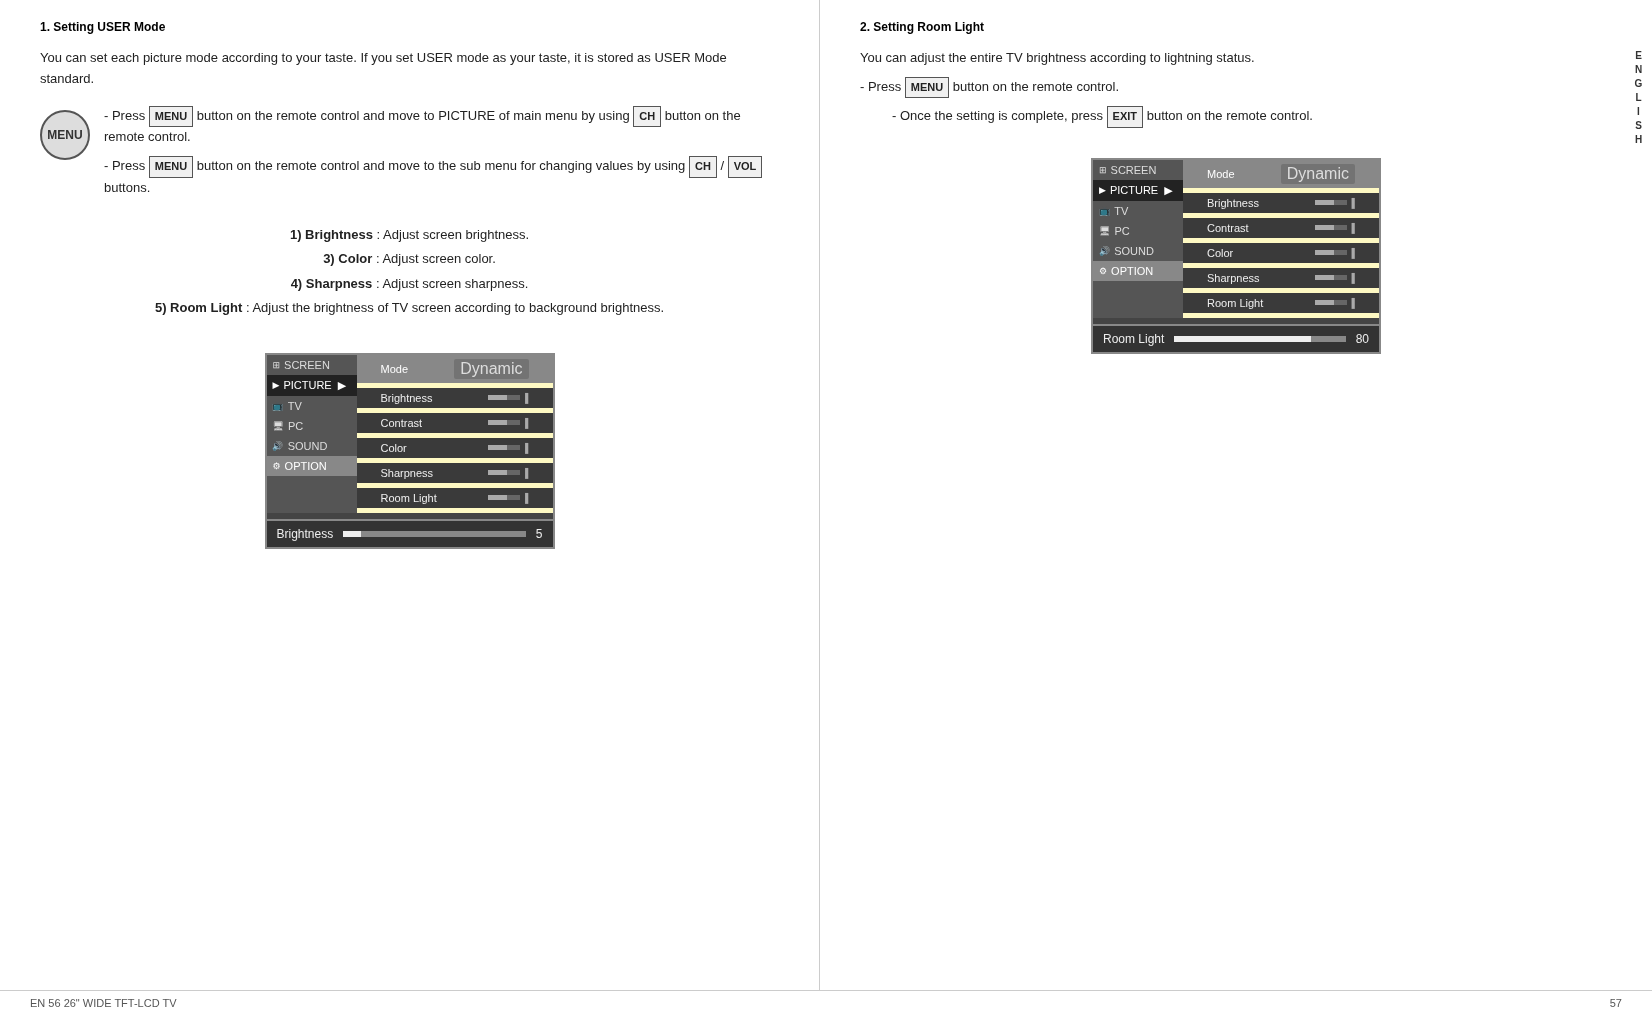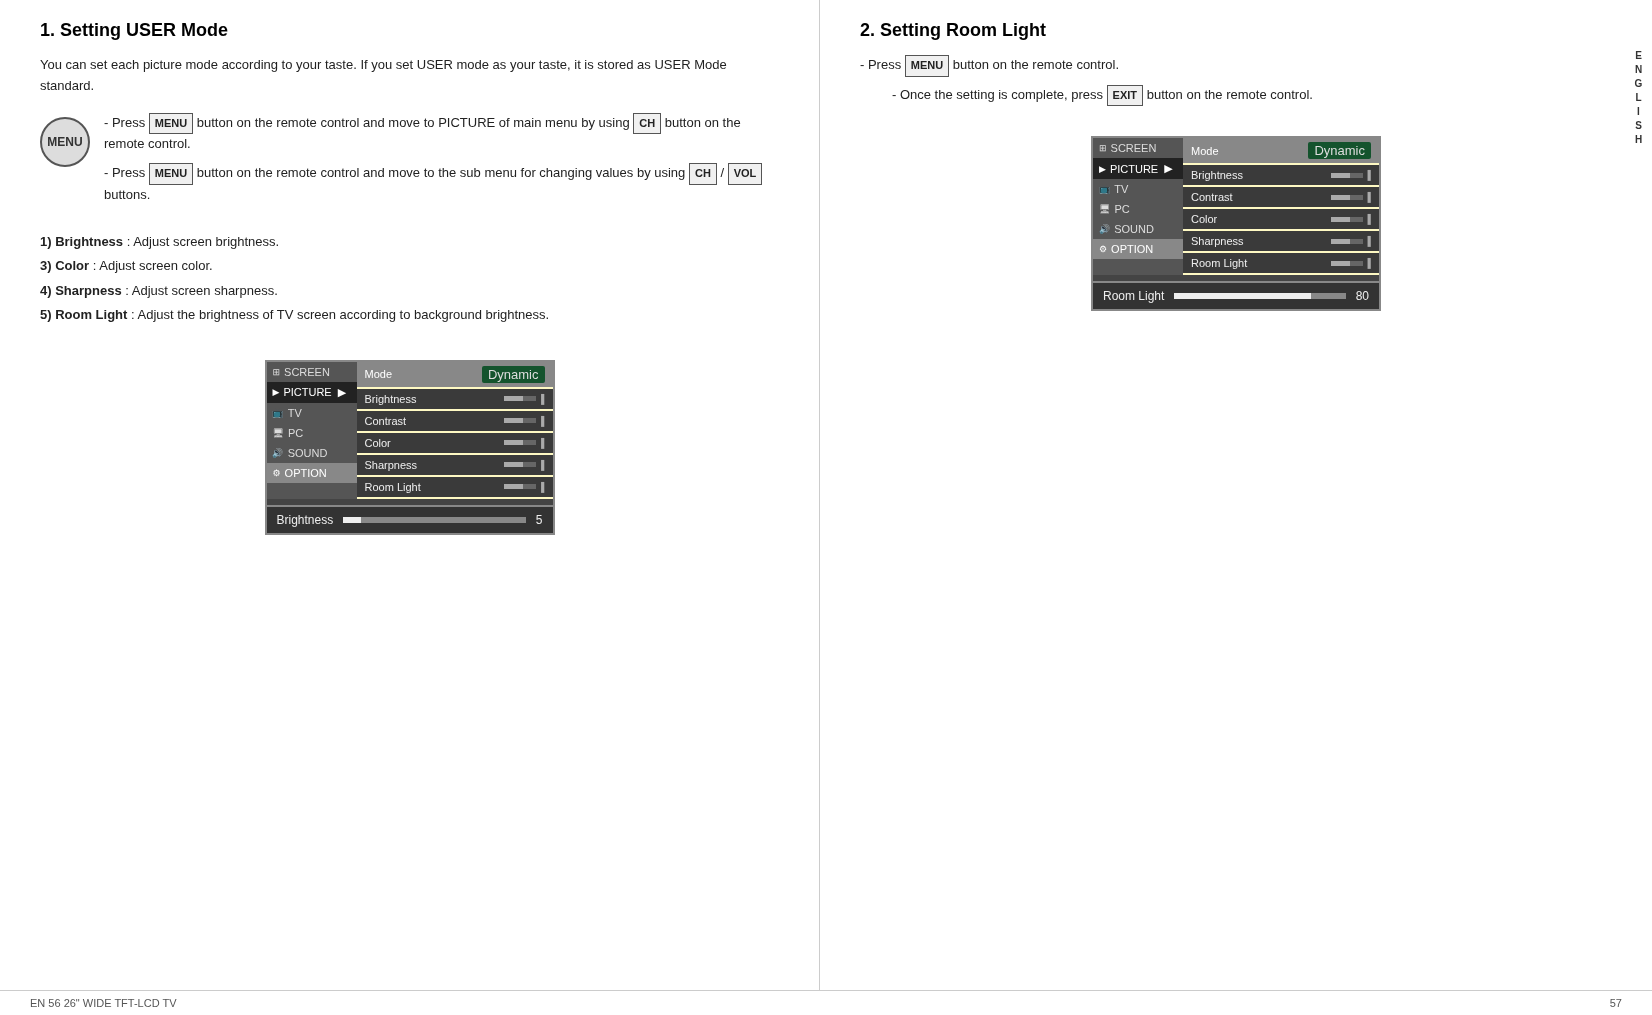--- a/index.html
+++ b/index.html
@@ -29,21 +29,21 @@
     }
 
     
     .right-col {
       width: 832px;
       padding: 20px 40px 20px 40px;
       position: relative;
     }
 
     h2 {
-      font-size: 18px;
+      font-size: 12px;
       font-weight: bold;
       margin-bottom: 14px;
       color: #000;
     }
 
     p {
       font-size: 13px;
       line-height: 1.6;
       margin-bottom: 8px;
       color: #222;
@@ -88,20 +88,21 @@
       line-height: 1.7;
     }
 
     .instr-text p {
       padding-left: 0;
     }
 
     .list-items {
       margin-top: 14px;
       margin-bottom: 24px;
+      text-align: center;
     }
 
     .list-items p {
       font-size: 13px;
       line-height: 1.7;
       margin-bottom: 2px;
     }
 
     
     .tv-menu {
@@ -139,24 +140,24 @@
 
     .tv-menu-content {
       flex: 1;
       background: #3a3a3a;
     }
 
     .tv-menu-content-row {
       display: flex;
       justify-content: space-between;
       align-items: center;
-      padding: 4px 8px;
+      padding: 4px 24px;
       font-size: 11px;
       color: #eee;
-      border-bottom: 2px solid #fef9c3;
+      border-bottom: 5px solid #fef9c3;
     }
 
     .tv-menu-content-row.highlighted {
       background: #888;
       color: #fff;
     }
 
     .tv-bar-right {
       display: inline-flex;
       align-items: center;
@@ -165,23 +166,23 @@
 
     .tv-bar-small {
       display: inline-block;
       width: 32px;
       height: 5px;
       background: linear-gradient(to right, #aaa 60%, #666 60%);
       vertical-align: middle;
     }
 
     .tv-mode-value {
-      font-size: 13px;
+      font-size: 16px;
       color: #ddd;
-      background: #14532d;
+      background: #737373;
       padding: 1px 6px;
       border-radius: 2px;
     }
 
     .tv-bottom-bar {
       background: #333;
       padding: 6px 10px;
       font-size: 12px;
       color: #eee;
       display: flex;
@@ -336,20 +337,21 @@
         </div>
       </div>
     </div>
 
   </div>
 
   <div class="right-col">
 
     <h2>2. Setting Room Light</h2>
 
+    <p>You can adjust the entire TV brightness according to lightning status.</p>
     <p style="margin-top:8px;">
       - Press <span class="menu-box">MENU</span> button on the remote control.
     </p>
     <p style="margin-top:4px;margin-left:32px;">
       - Once the setting is complete, press <span class="menu-box">EXIT</span> button on the remote control.
     </p>
 
     <div style="display:flex; justify-content:center; margin-top:20px;">
       <div class="tv-menu" style="width:290px;">
         <div style="display:flex;">

